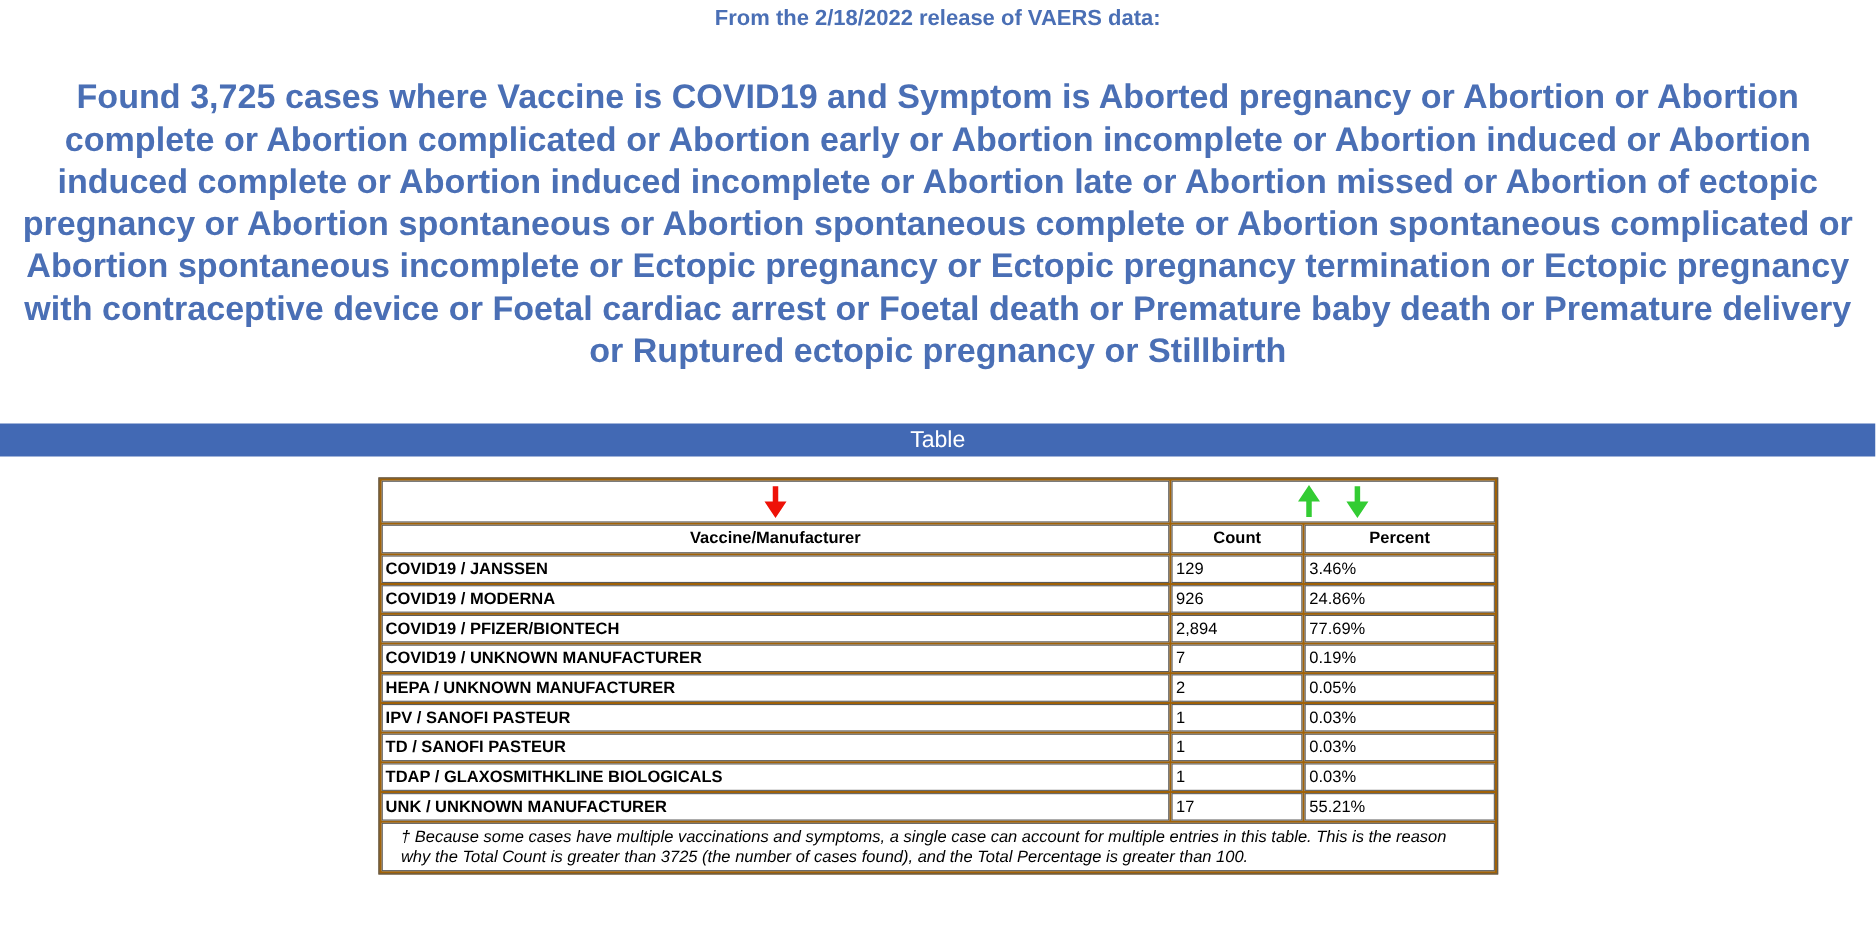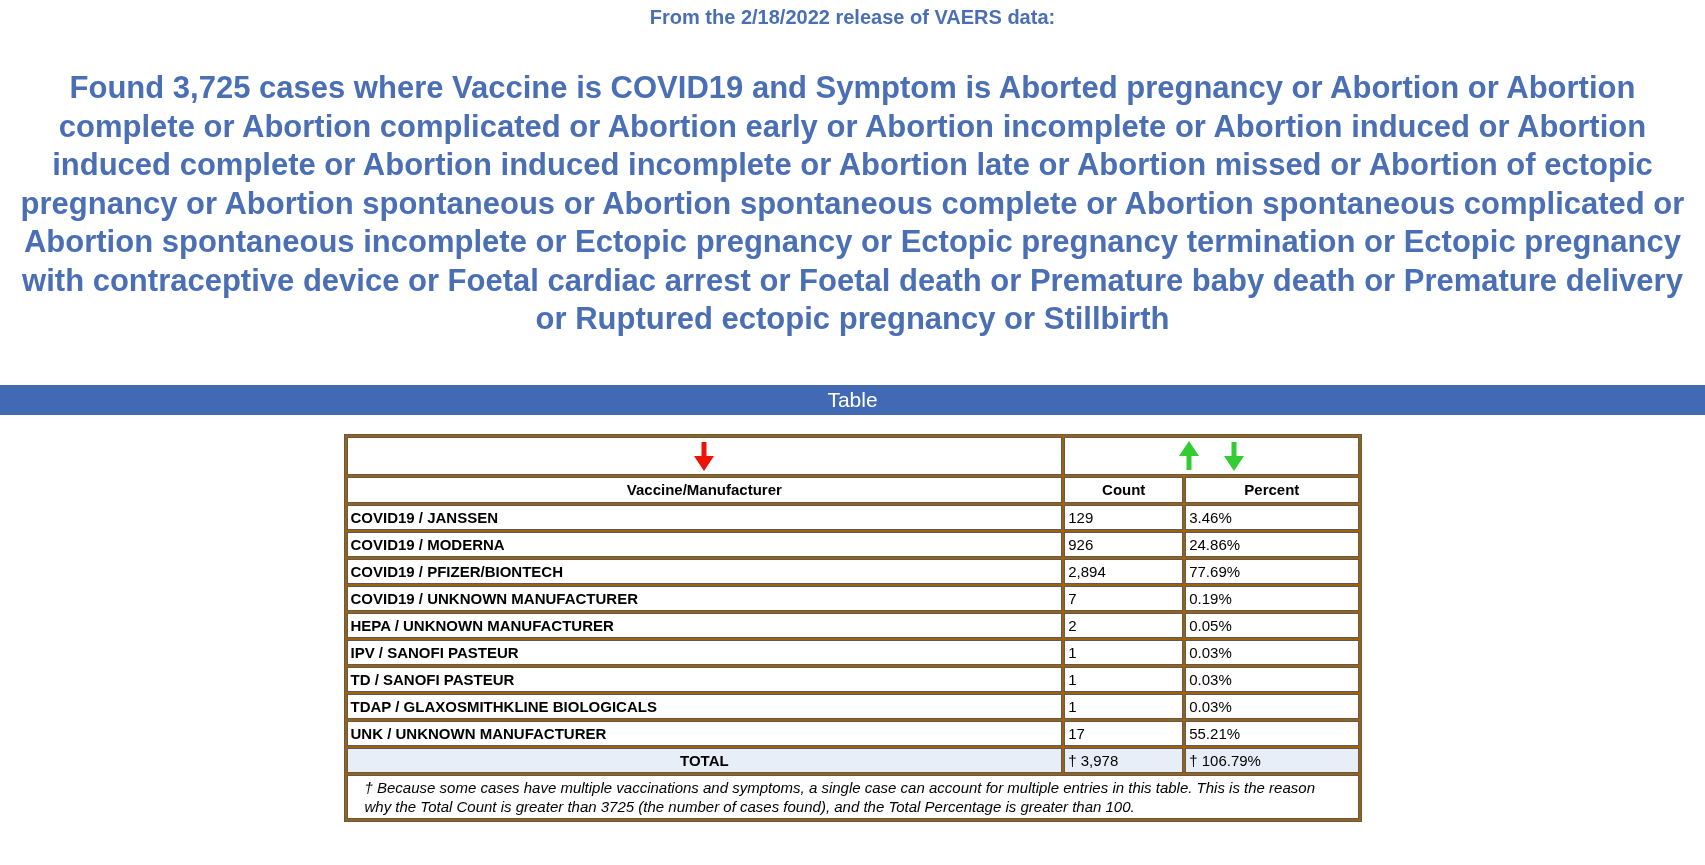--- a/index.html
+++ b/index.html
@@ -161,22 +161,17 @@
     <td class="num-cell">0.03%</td>
   </tr>
 
   <tr>
     <td class="name-cell">UNK / UNKNOWN MANUFACTURER</td>
     <td class="num-cell">17</td>
     <td class="num-cell">55.21%</td>
   </tr>
 </tbody>
   <tbody>
-    <tr class="total-row">
-      <td class="total-label">TOTAL</td>
-      <td class="num-cell">† 3,978</td>
-      <td class="num-cell">† 106.79%</td>
-    </tr>
     <tr class="footnote-row">
       <td colspan="3">† Because some cases have multiple vaccinations and symptoms, a single case can account for multiple entries in this table. This is the reason why the Total Count is greater than 3725 (the number of cases found), and the Total Percentage is greater than 100.</td>
     </tr>
   </tbody>
 </table>
 
 </body></html>

